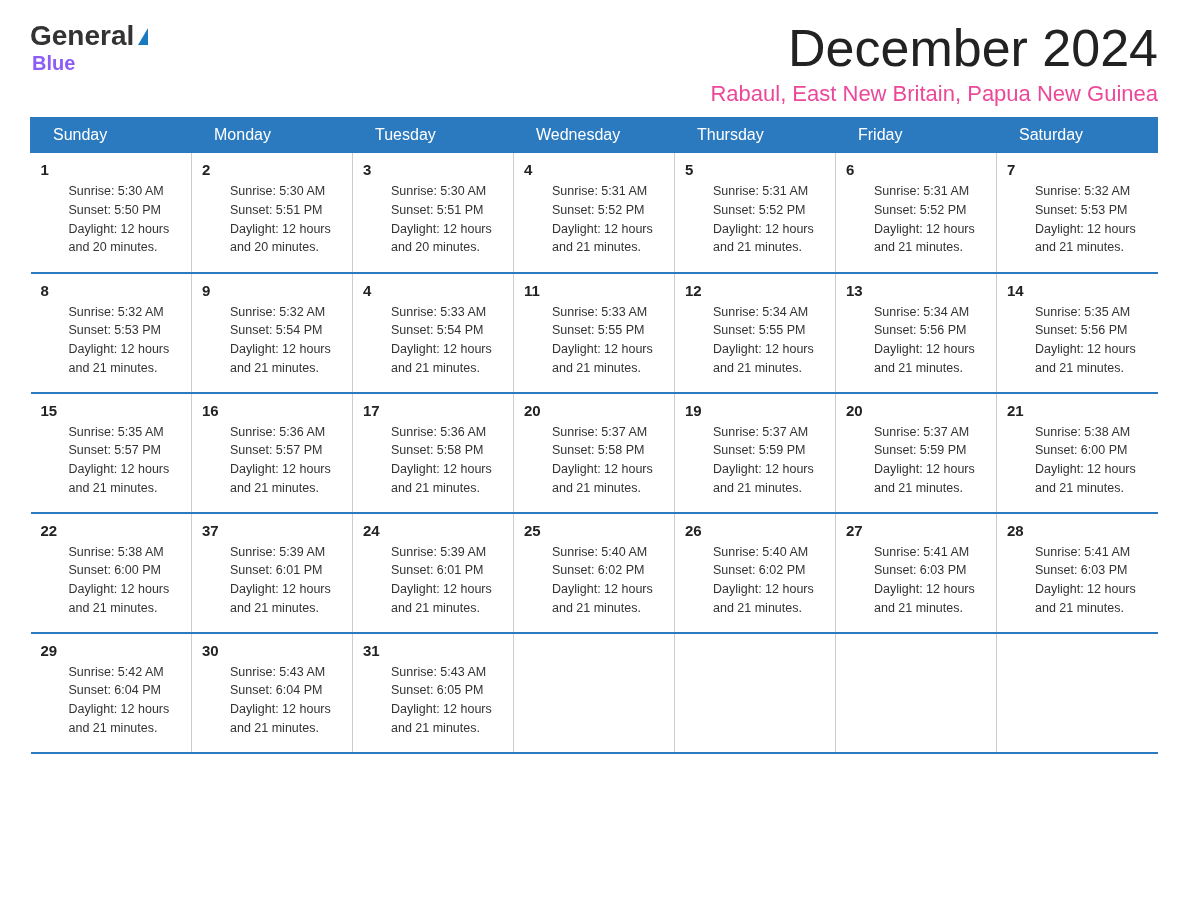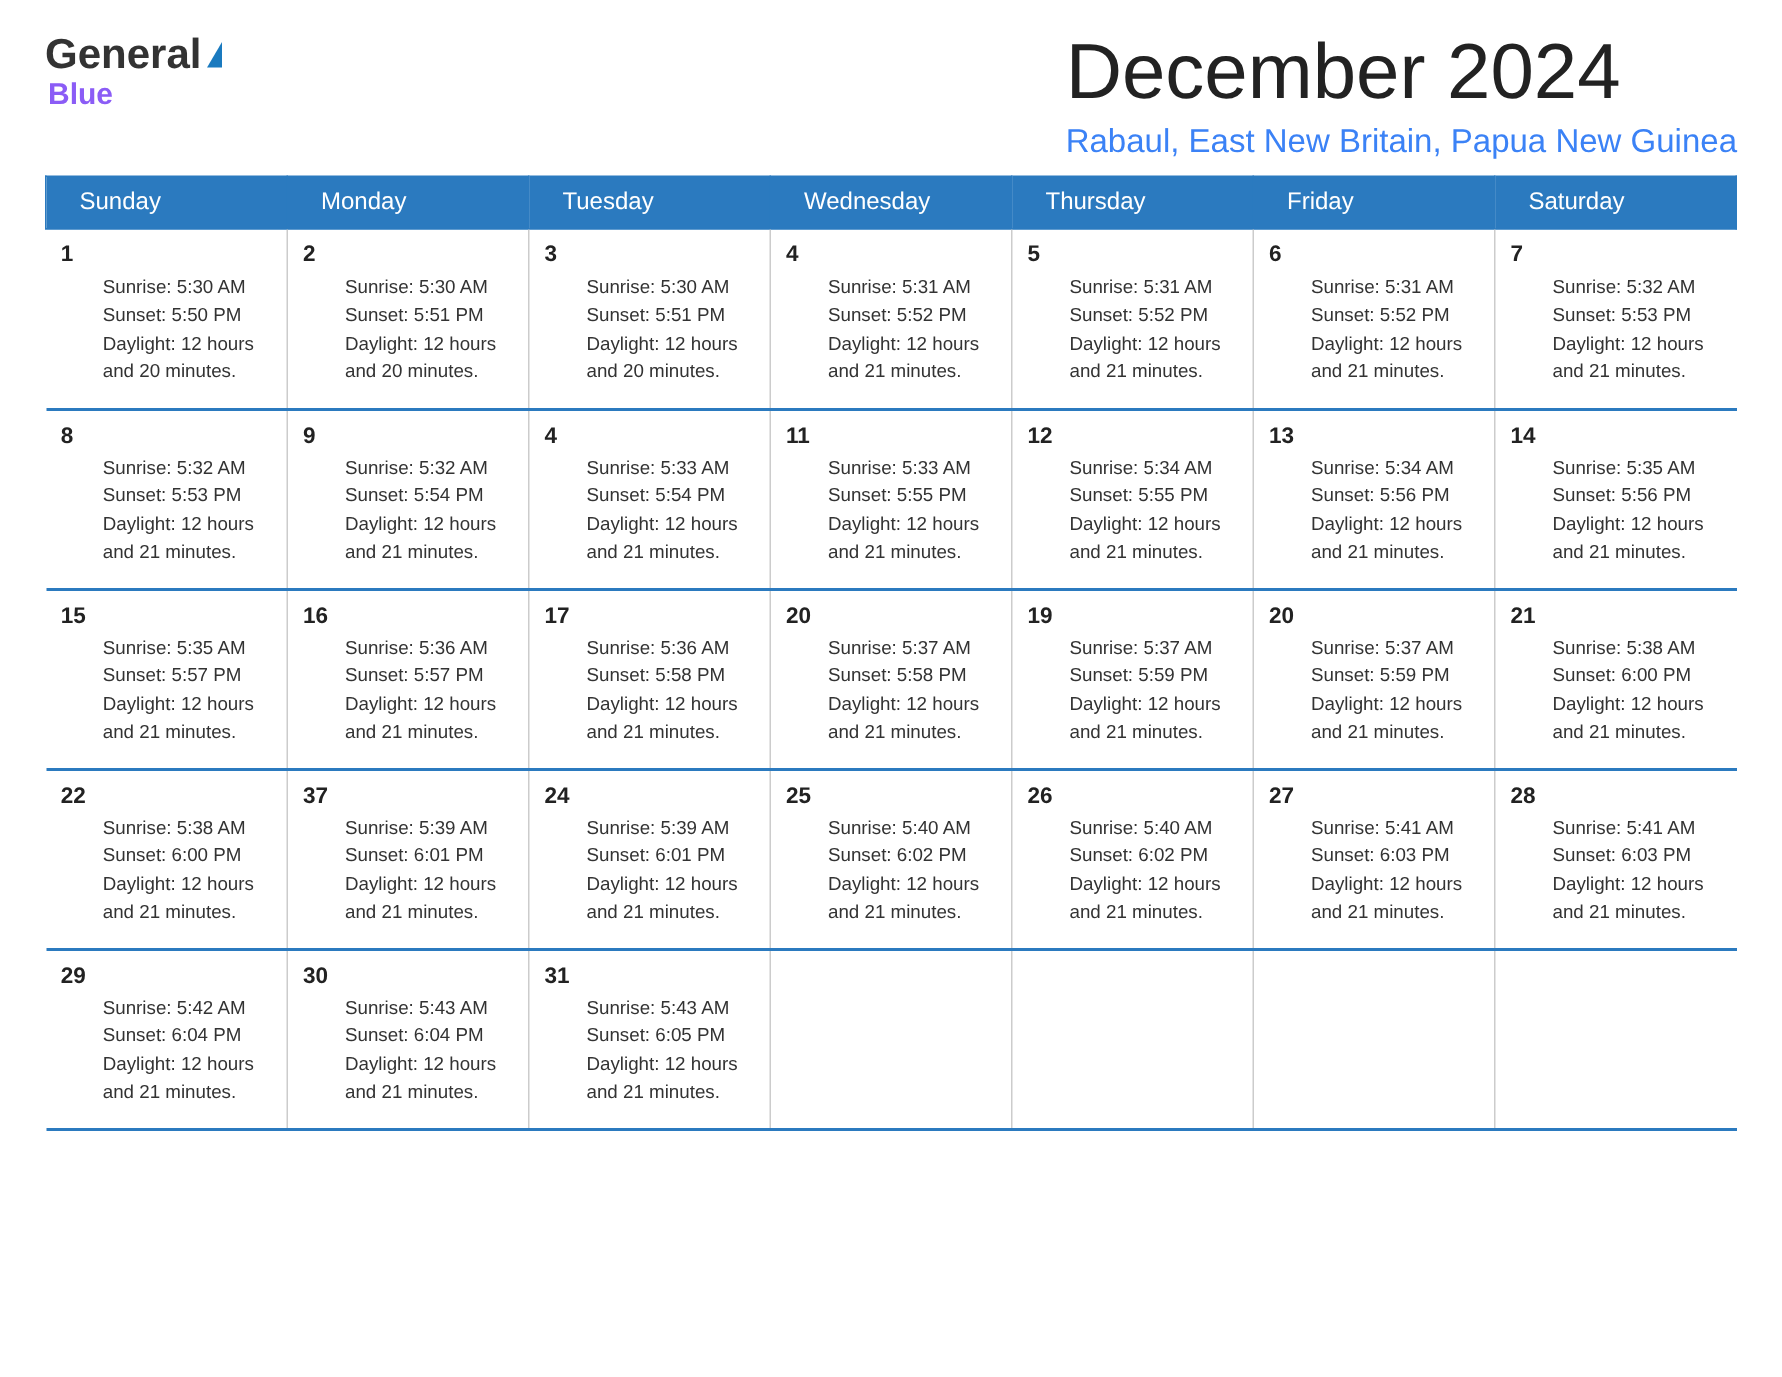--- a/index.html
+++ b/index.html
@@ -23,30 +23,31 @@
       color: #333;
       font-family: Arial, sans-serif;
     }
     .logo-text-blue {
       font-size: 20px;
       font-weight: bold;
       color: #8b5cf6;
       font-family: Arial, sans-serif;
     }
     .title-section {
+      text-align: right;
     }
     .month-year {
       font-size: 52px;
       font-weight: normal;
       color: #222;
       line-height: 1.1;
     }
     .location {
       font-size: 22px;
-      color: #3b82f6;
+      color: #ec4899;
       margin-top: 4px;
     }
     .calendar-table {
       width: 100%;
       border-collapse: collapse;
       margin-top: 10px;
     }
     .calendar-table thead tr {
       background-color: #2b7abf;
     }

